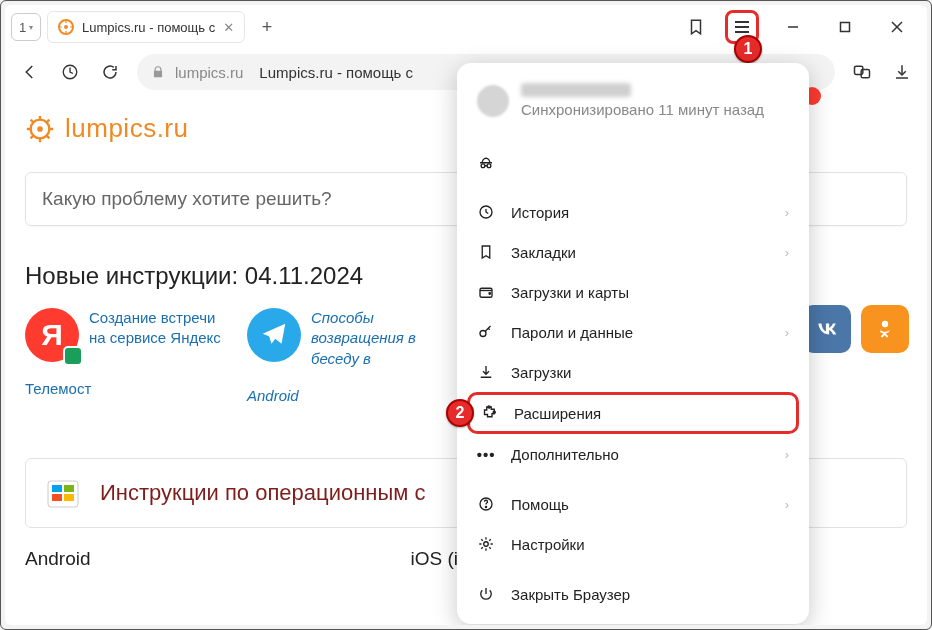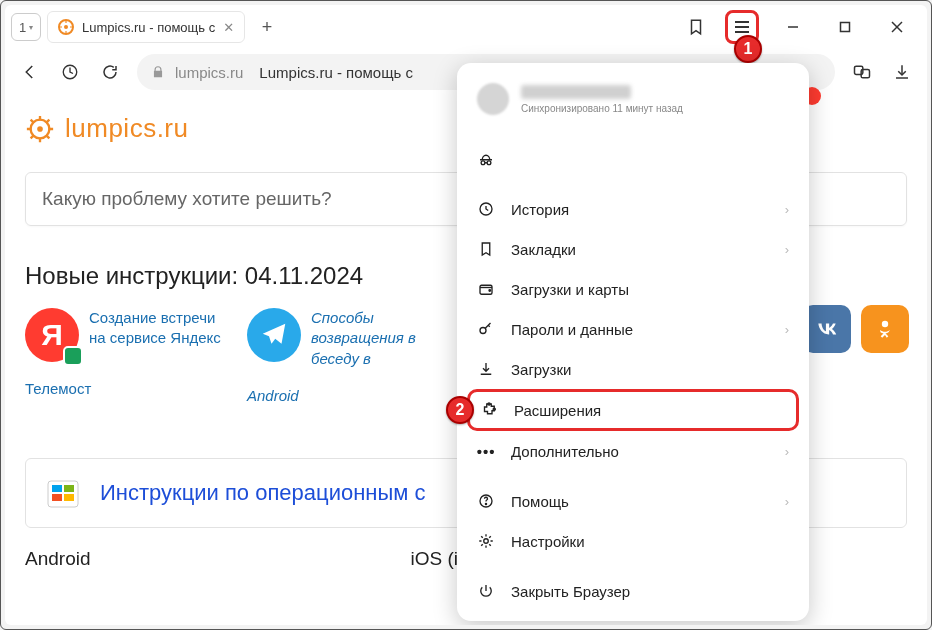--- a/index.html
+++ b/index.html
@@ -42,38 +42,38 @@
   .cards { display: flex; gap: 22px; }
   .card { display: flex; align-items: flex-start; gap: 10px; width: 200px; }
   .card-icon { width: 54px; height: 54px; border-radius: 50%; flex-shrink: 0; position: relative; }
   .card-icon.red { background: #ff3b30; display:flex; align-items:center; justify-content:center; }
   .card-icon.blue { background: #29a9ea; display:flex; align-items:center; justify-content:center; }
   .card-icon .mini { position: absolute; bottom: -4px; right: -4px; width: 20px; height: 20px; background: #1a9f5a; border: 2px solid #fff; border-radius: 5px; }
   .card-text { color: #1a6fb0; font-size: 15px; line-height: 1.35; }
   .card .sub { color: #1a6fb0; font-size: 15px; margin-top: 8px; }
 
   .os-band { margin-top: 54px; border: 1px solid #e2e2e2; border-radius: 6px; height: 70px; display: flex; align-items: center; padding: 0 18px; gap: 16px;}
-  .os-text { color: #1d4ed8; font-size: 22px; }
+  .os-text { color: #7f1d1d; font-size: 22px; }
   .platform-row { margin-top: 20px; font-size: 19px; color: #222; display: flex; gap: 320px;}
 
   .side-share { position: absolute; right: 18px; top: 300px; display: flex; gap: 10px; }
   .share-btn { width: 48px; height: 48px; border-radius: 10px; display: flex; align-items: center; justify-content: center; color: #fff; font-size: 22px; font-weight: bold;}
   .share-btn.vk { background: #4a76a8; }
   .share-btn.ok { background: #f7931e; }
 
   
   .menu {
     position: absolute; top: 58px; left: 452px; width: 352px;
     background: #fff; border-radius: 14px; box-shadow: 0 6px 24px rgba(0,0,0,.22);
     padding: 14px 0 10px; z-index: 50;
   }
   .menu-account { display: flex; align-items: center; padding: 6px 20px 14px; gap: 12px; }
   .avatar { width: 32px; height: 32px; border-radius: 50%; background: #d5d5d5; filter: blur(1px);}
   .acct-text .name { height: 14px; width: 110px; background: #d0d0d0; border-radius: 3px; margin-bottom: 4px; filter: blur(2px);}
-  .acct-text .sync { font-size: 10px; color: #888; }
+  .acct-text .sync { font-size: 15px; color: #888; }
   .menu-item { display: flex; align-items: center; height: 40px; padding: 0 20px; gap: 16px; font-size: 15px; color: #222; position: relative; }
   .menu-item .label { flex: 1; }
   .menu-item .chev { color: #bbb; font-size: 13px; }
   .menu-icon { width: 18px; height: 18px; display: flex; align-items: center; justify-content: center; color: #222; }
   .menu-sep { height: 10px; }
   .menu-highlight { border: 3px solid #e62b2b; border-radius: 10px; margin: 0 10px; height: 42px; padding: 0 10px;}
   .badge2 { position: absolute; left: -24px; top: 50%; transform: translateY(-50%); width: 28px; height: 28px; background: #e62b2b; border-radius: 50%; display: flex; align-items: center; justify-content: center; color: #fff; font-weight: bold; font-size: 16px; border: 2px solid #a00; box-shadow: 0 1px 2px rgba(0,0,0,.3);}
 
   
   .red-dot { position: absolute; left: 798px; top: 82px; width: 18px; height: 18px; background: #ff3b30; border-radius: 50%; z-index: 40;}

